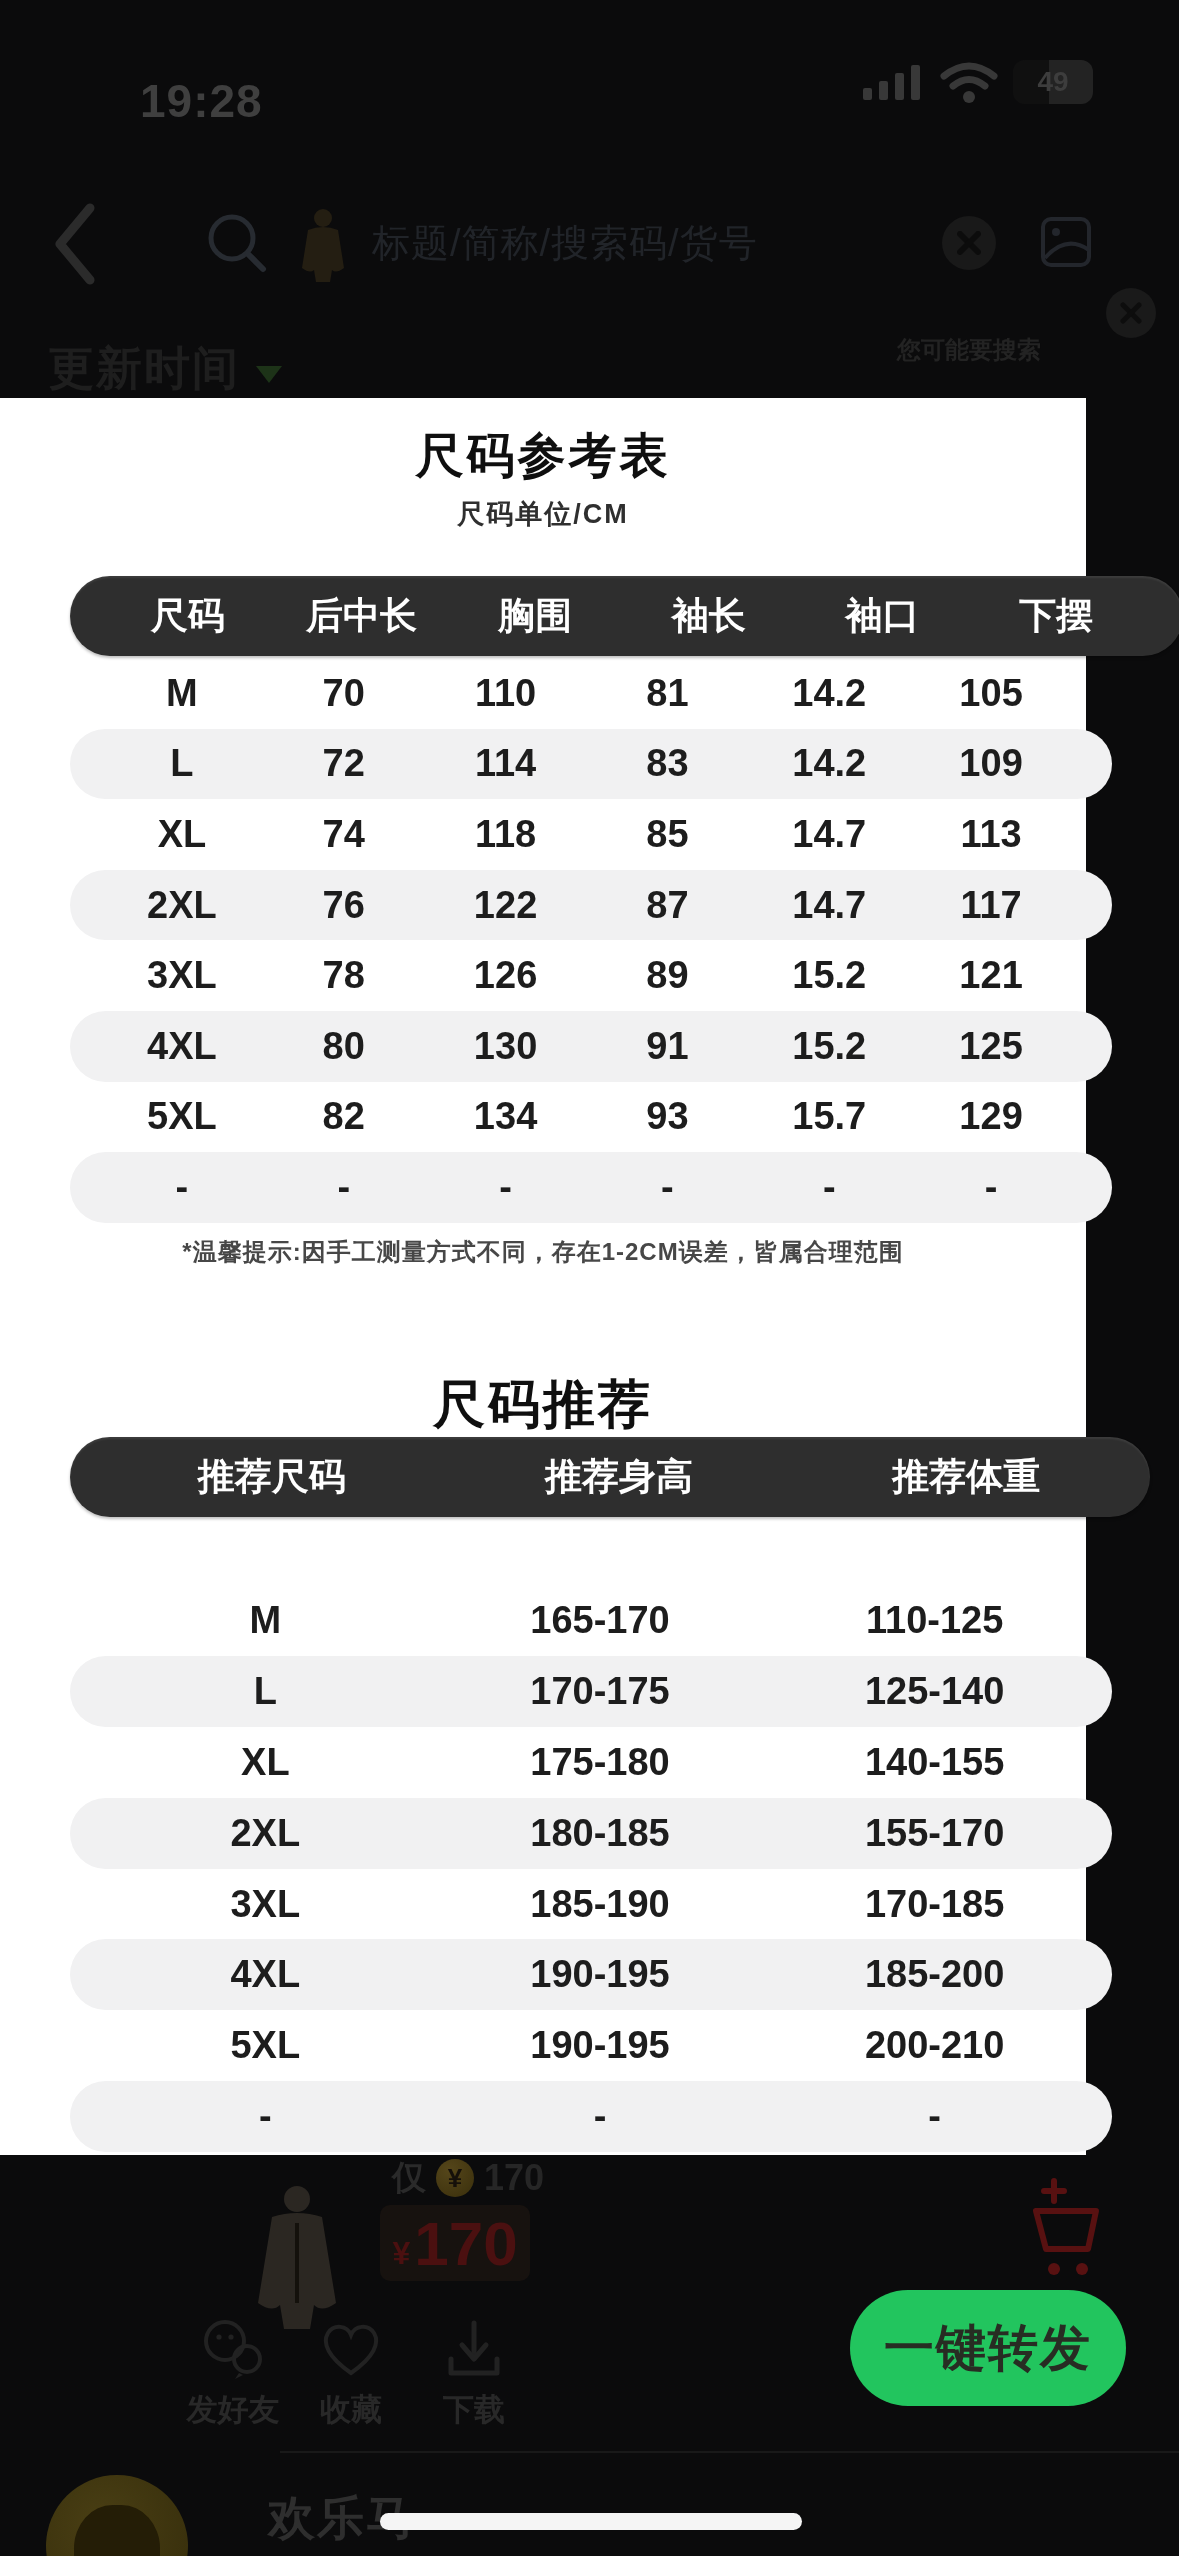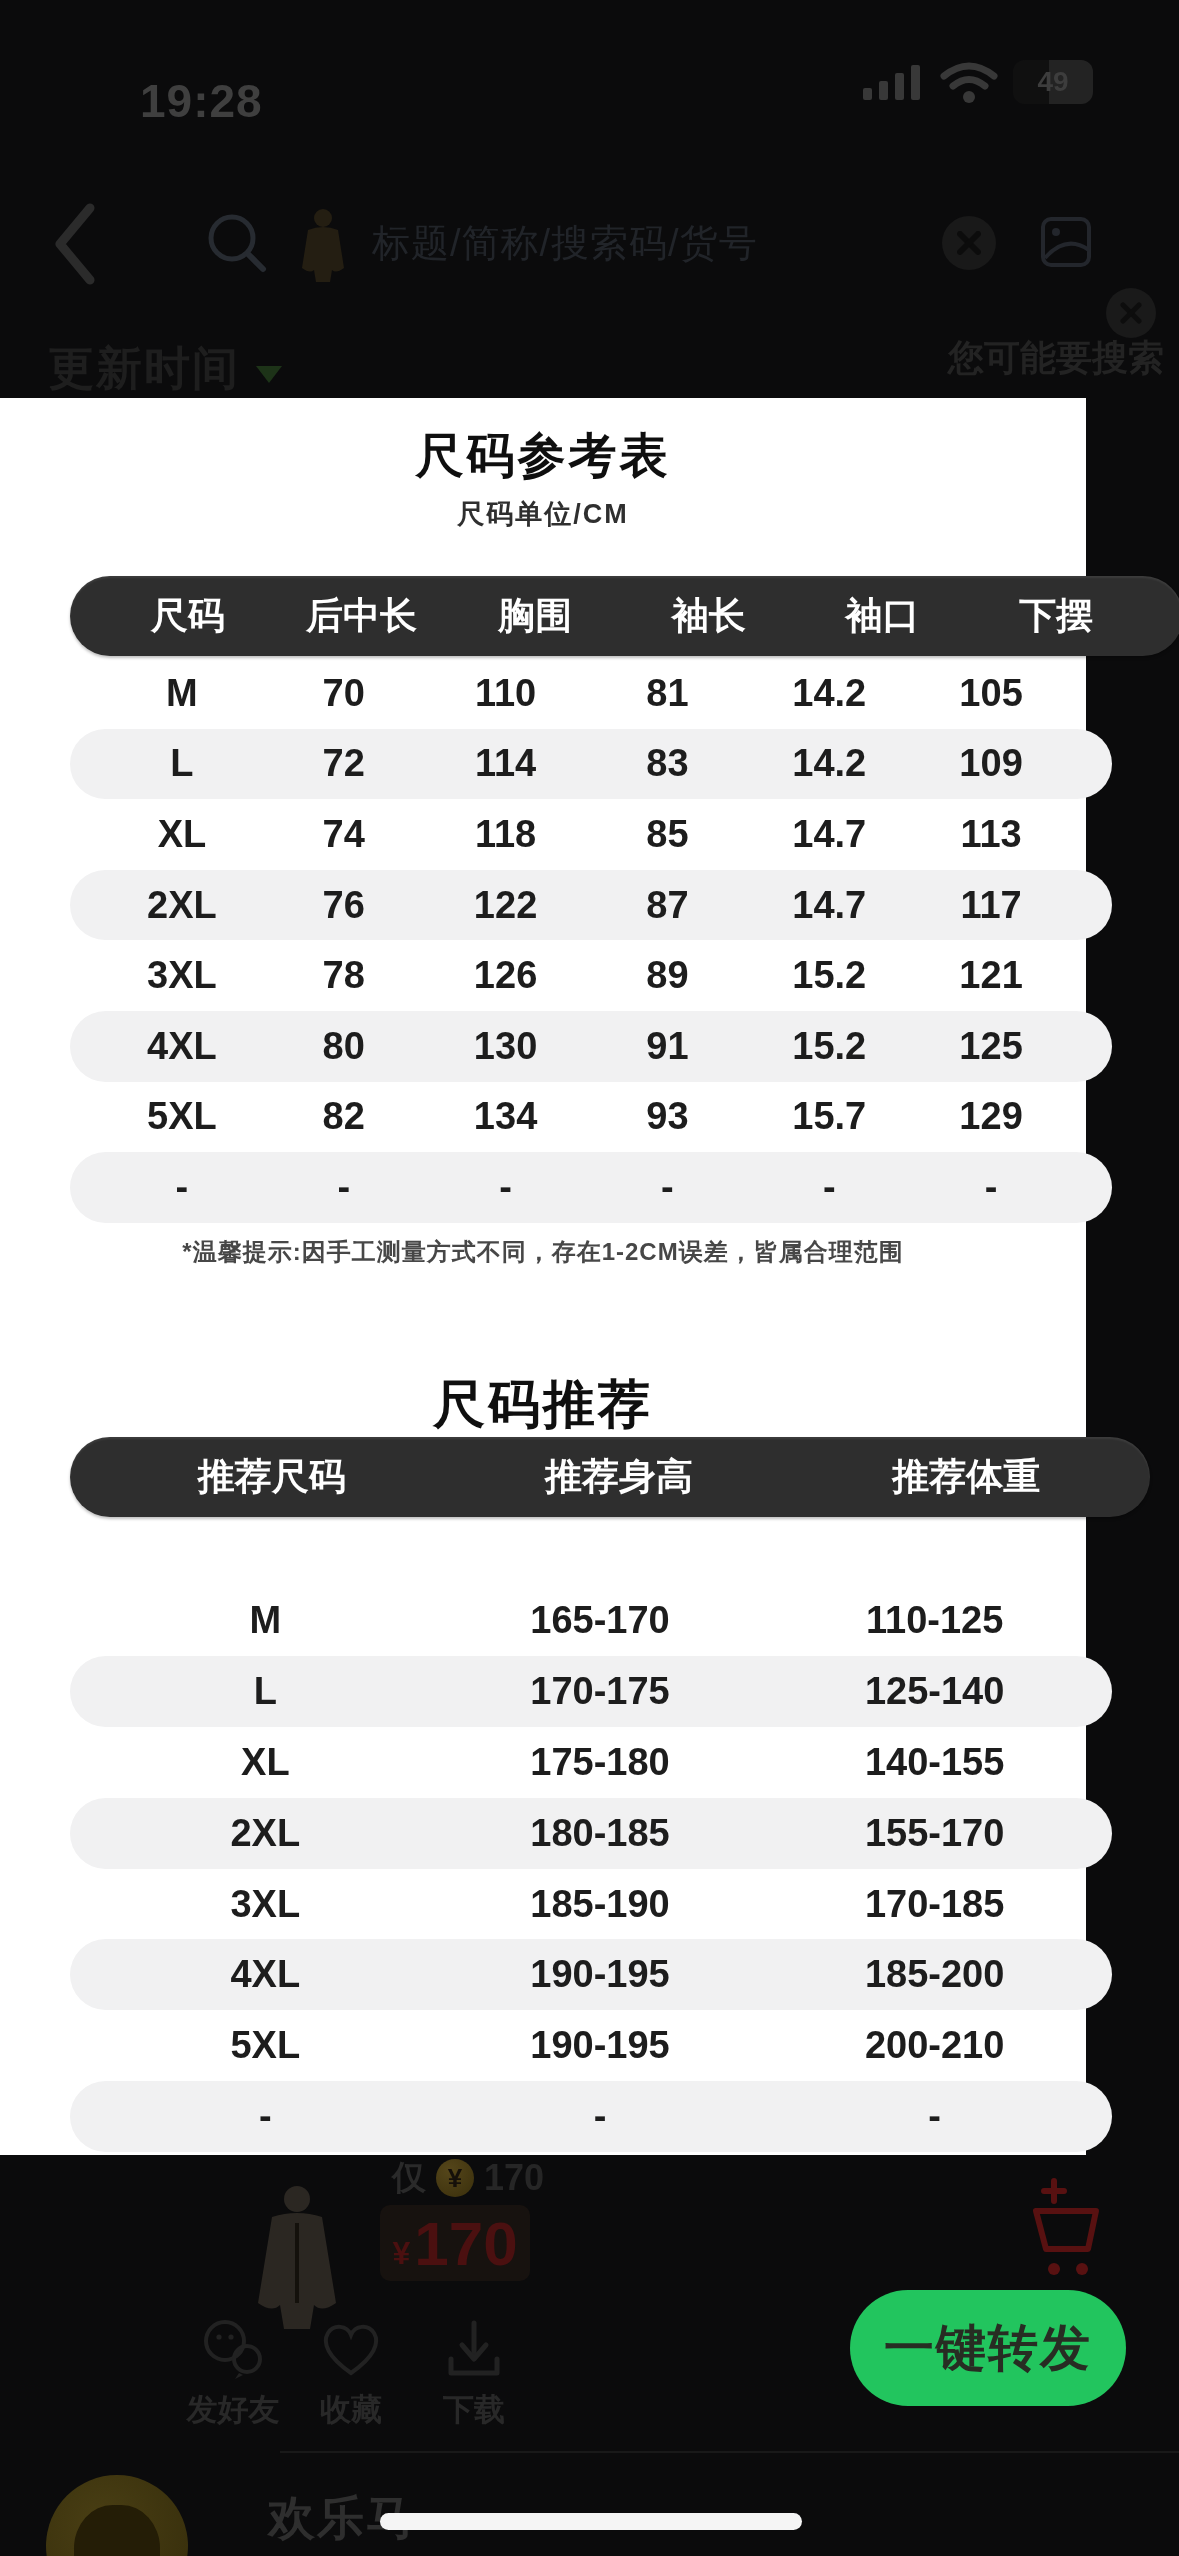--- a/index.html
+++ b/index.html
@@ -21,21 +21,21 @@
   .nav{position:absolute;left:0;top:190px;width:1179px;height:110px;}
   .back{position:absolute;left:52px;top:12px;}
   .searchic{position:absolute;left:206px;top:22px;}
   .thumb{position:absolute;left:296px;top:18px;width:54px;height:76px;}
   .placeholder{position:absolute;left:372px;top:28px;font-size:38px;color:#212429;letter-spacing:1px;white-space:nowrap;}
   .clearx{position:absolute;left:942px;top:26px;width:54px;height:54px;border-radius:50%;background:#191919;
     display:flex;align-items:center;justify-content:center;}
   .imgpick{position:absolute;left:1040px;top:26px;}
   .floatx{position:absolute;left:1106px;top:288px;width:50px;height:50px;border-radius:50%;background:#1a1a1a;
     display:flex;align-items:center;justify-content:center;}
-  .hint{position:absolute;left:948px;top:334px;font-size:36px;color:#232323;white-space:nowrap;font-weight:bold;}
+  .hint{position:absolute;left:897px;top:334px;font-size:24px;color:#232323;white-space:nowrap;font-weight:bold;}
   .filter{position:absolute;left:48px;top:338px;display:flex;align-items:center;gap:16px;}
   .filter .flabel{font-size:46px;font-weight:700;color:#1e1e1e;letter-spacing:2px;}
   .tri{width:0;height:0;border-left:13px solid transparent;border-right:13px solid transparent;border-top:17px solid #1d3318;margin-top:10px;}
   
   .sheet{position:absolute;left:0;top:398px;width:1070px;height:1757px;background:#ffffff;padding-left:16px;}
   .sh-title{position:absolute;left:0;top:26px;width:100%;text-align:center;font-size:48px;font-weight:800;color:#0f0f0f;letter-spacing:3px;}
   .sh-sub{position:absolute;left:0;top:98px;width:100%;text-align:center;font-size:27px;font-weight:600;color:#2f2f2f;letter-spacing:2px;}
   .pill-head{position:absolute;left:70px;width:1042px;height:80px;background:#2e2e2e;border-radius:42px;
     display:grid;align-items:center;color:#fff;font-weight:700;font-size:37px;
     box-shadow:inset 0 2px 2px rgba(255,255,255,.07), 0 2px 3px rgba(0,0,0,.25);}

